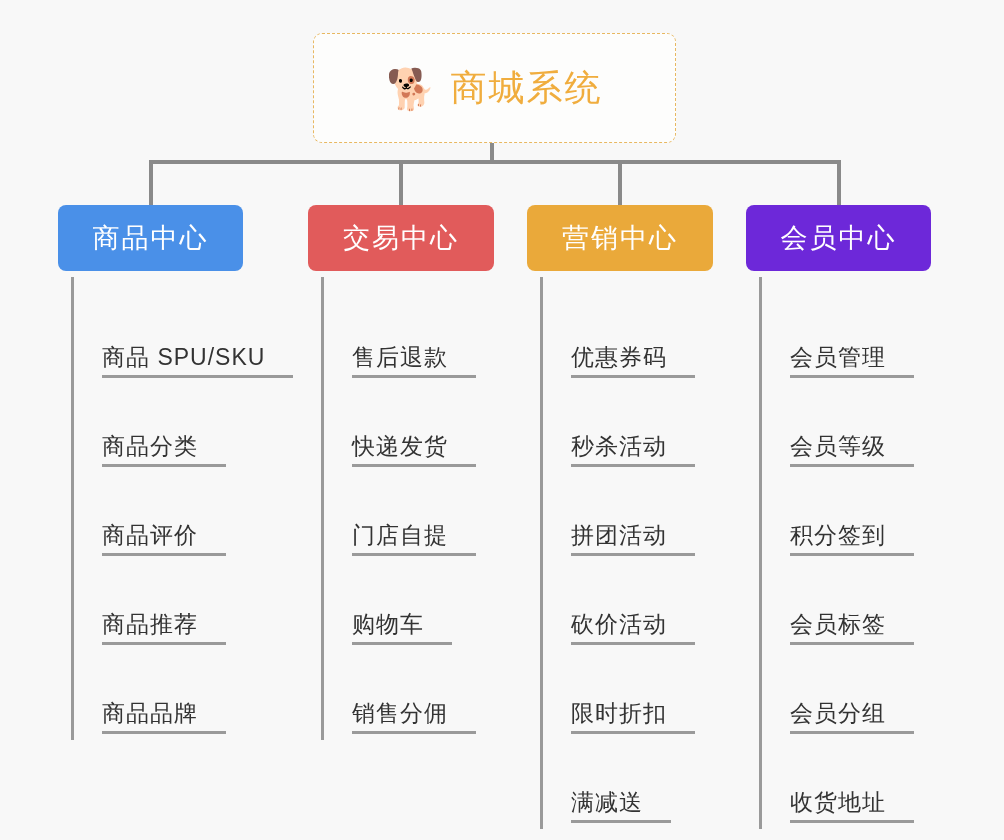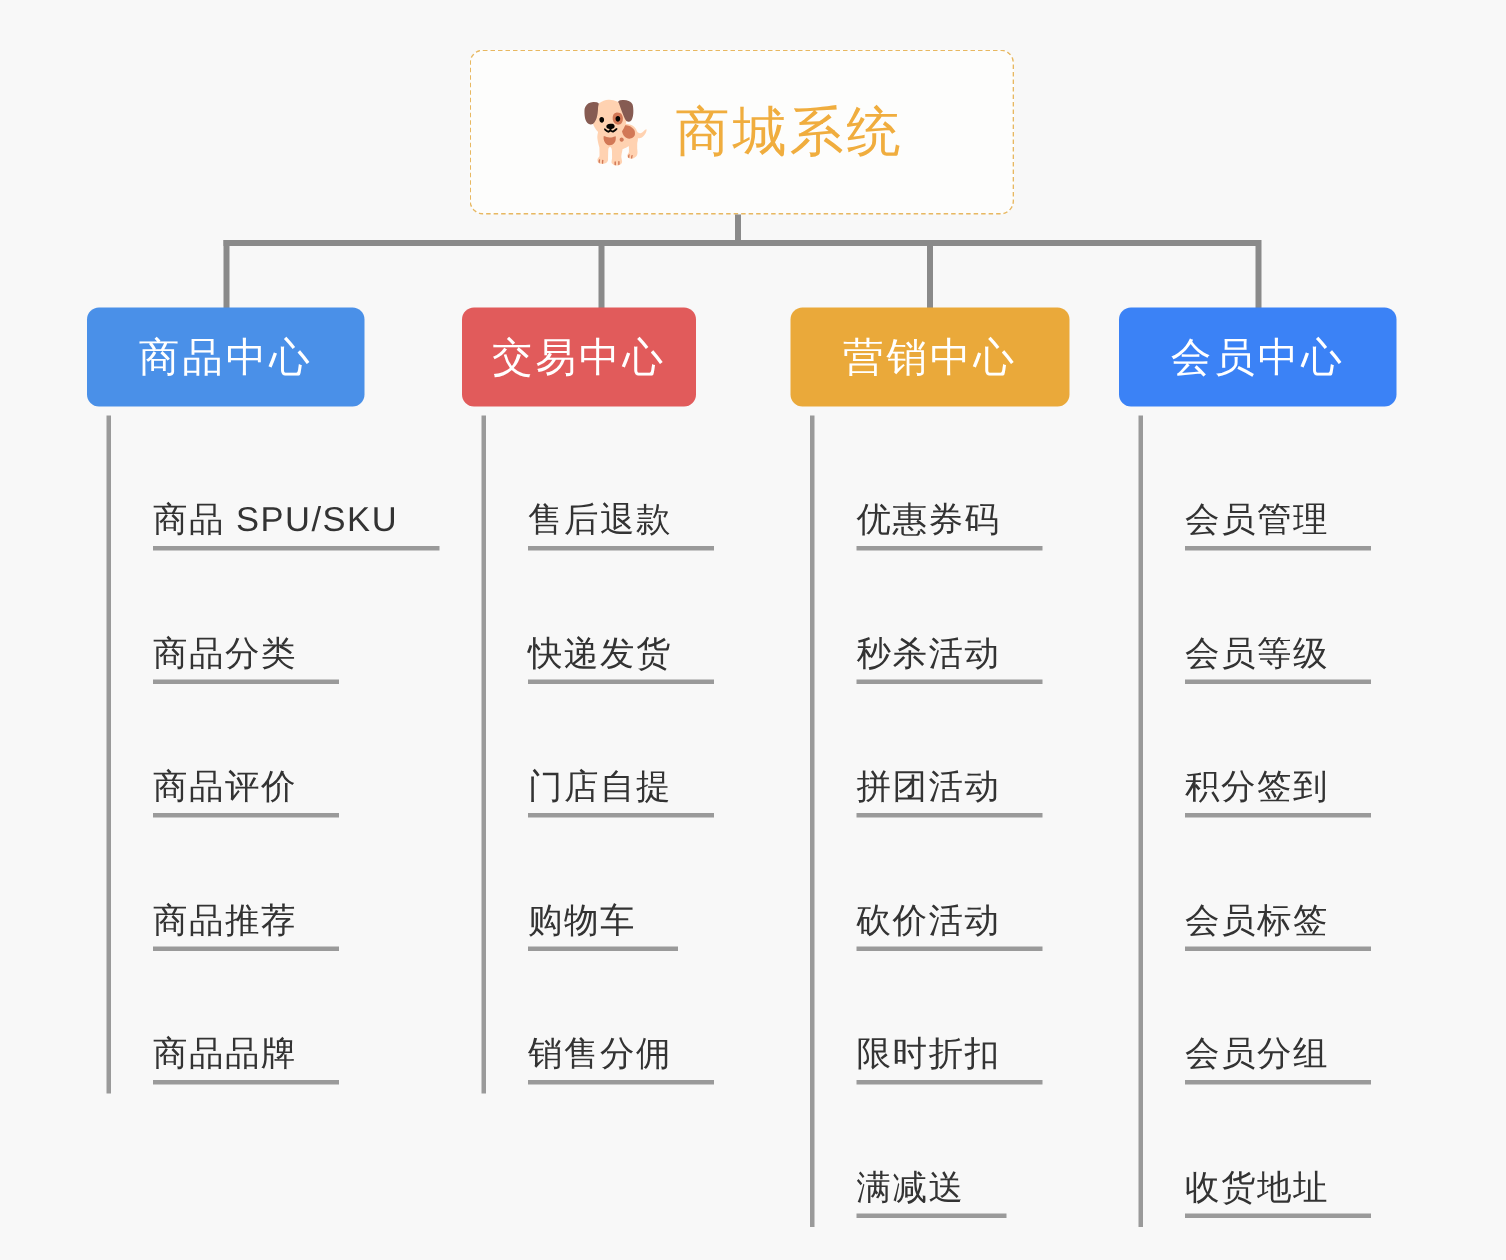--- a/index.html
+++ b/index.html
@@ -87,21 +87,21 @@
     align-items: center;
     justify-content: center;
     color: #ffffff;
     font-size: 27px;
     letter-spacing: 2px;
     white-space: nowrap;
   }
 
   .leaf-wrap {
     position: relative;
-    padding-top: 13px;
+    padding-top: 24px;
   }
   .spine {
     position: absolute;
     left: 13px;
     top: 6px;
     bottom: 0;
     width: 3px;
     background: #9a9a9a;
   }
   .leaf {
@@ -162,21 +162,21 @@
           </div>
           <div class="leaf">
             <span class="leaf-text">商品推荐</span>
           </div>
           <div class="leaf">
             <span class="leaf-text">商品品牌</span>
           </div>
         </div>
       </div>
       <div class="column" style="left: 308px; width: 186px;">
-        <div class="cat-box" style="background: rgb(225, 91, 91); width: 156px;">
+        <div class="cat-box" style="background: rgb(225, 91, 91); width: 186px;">
           <span>交易中心</span>
         </div>
         <div class="leaf-wrap">
           <div class="spine"></div>
           <div class="leaf">
             <span class="leaf-text">售后退款</span>
           </div>
           <div class="leaf">
             <span class="leaf-text">快递发货</span>
           </div>
@@ -211,21 +211,21 @@
           </div>
           <div class="leaf">
             <span class="leaf-text">限时折扣</span>
           </div>
           <div class="leaf">
             <span class="leaf-text">满减送</span>
           </div>
         </div>
       </div>
       <div class="column" style="left: 746px; width: 185px;">
-        <div class="cat-box" style="background: #3b82f6; width: 185px; justify-content: center;">
+        <div class="cat-box" style="background: #6d28d9; width: 185px; justify-content: center;">
           <span>会员中心</span>
         </div>
         <div class="leaf-wrap">
           <div class="spine"></div>
           <div class="leaf">
             <span class="leaf-text">会员管理</span>
           </div>
           <div class="leaf">
             <span class="leaf-text">会员等级</span>
           </div>

